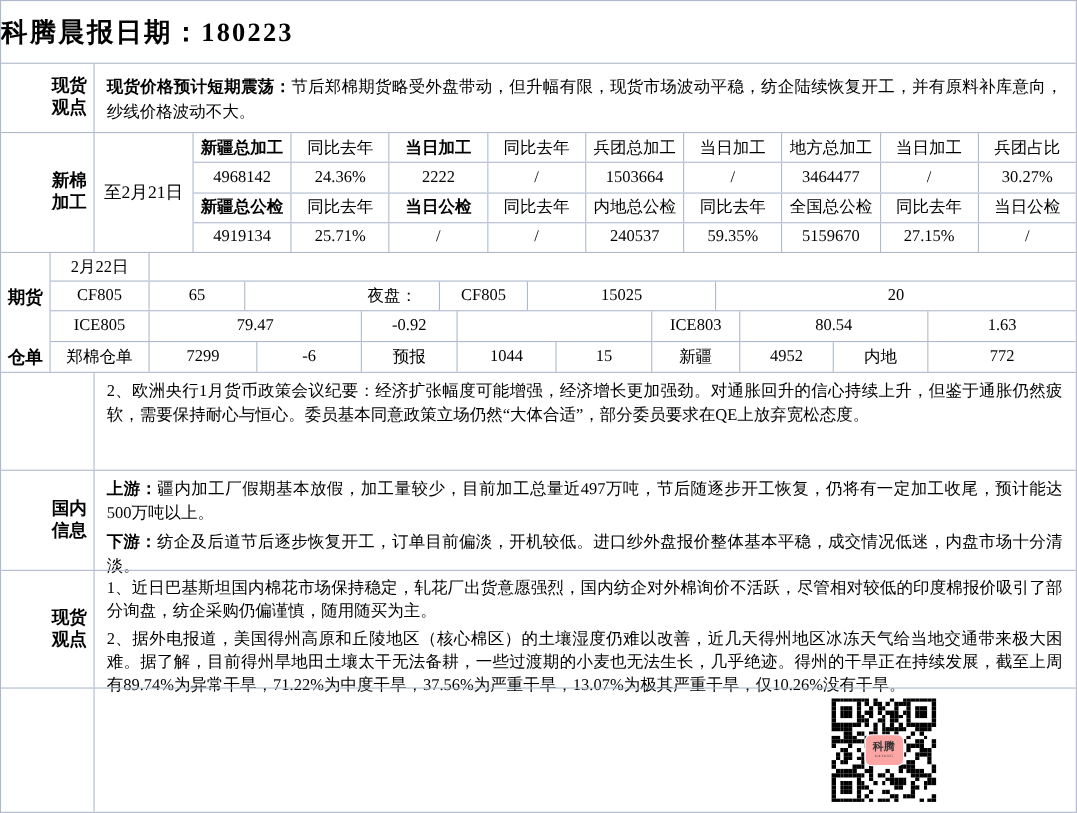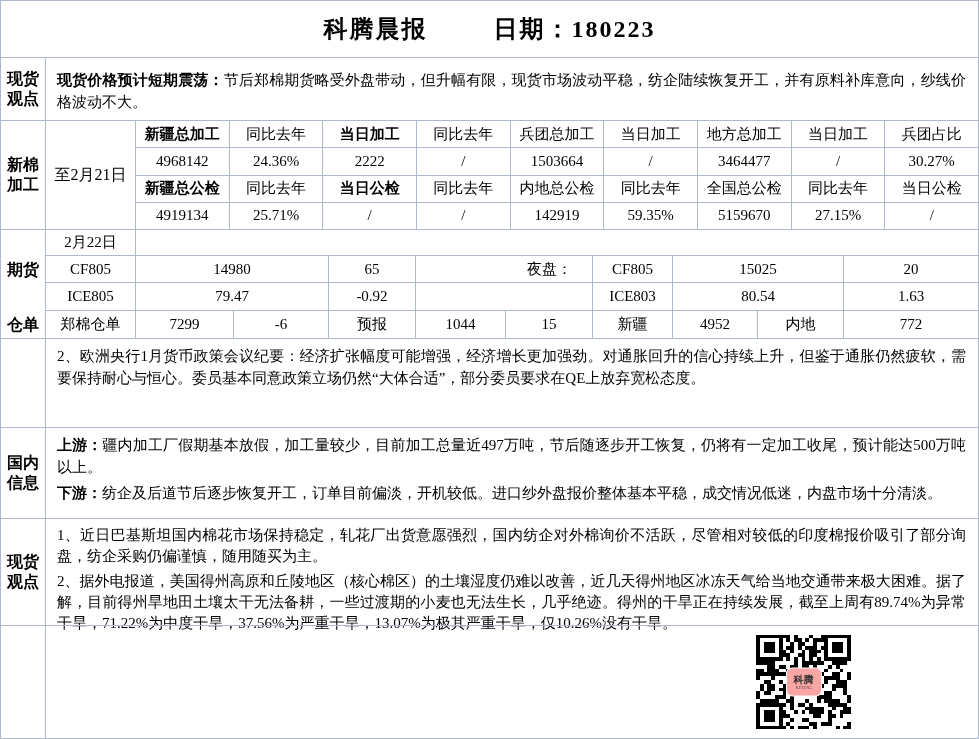--- a/index.html
+++ b/index.html
@@ -8,29 +8,29 @@
   }
   *{box-sizing:border-box;margin:0;padding:0}
   body{background:#888;font-family:"Liberation Serif","DejaVu Serif",serif;color:var(--ink)}
   .sheet{
     position:relative;width:979px;height:739px;background:#fff;
     border:1px solid var(--line);
     display:flex;flex-direction:column;overflow:hidden;
   }
   
   .title-row{
-    height:56px;flex:0 0 56px;display:flex;align-items:center;justify-content:center;
-    gap:66px;font-weight:bold;font-size:24px;letter-spacing:2px;
+    height:56px;flex:0 0 56px;display:flex;align-items:center;
+    font-weight:bold;font-size:24px;letter-spacing:2px;
   }
   
   .sec{display:flex;border-top:1px solid var(--line);width:100%}
   .label-cell{
     flex:0 0 45px;width:45px;border-right:1px solid var(--line);
     display:flex;align-items:center;justify-content:center;text-align:center;
-    font-weight:bold;font-size:16px;line-height:1.25;padding:0 5px;
+    font-weight:bold;font-size:16px;line-height:1.25;padding:0 5px;margin-left:40px;
   }
   .text-cell{flex:1;padding:7px 8px 0 7px;font-size:15px;line-height:22px;text-align:justify}
   .text-cell p{margin:4px}
   .lead{font-weight:bold}
   
   .sec-cotton{height:109px;flex:0 0 109px}
   .date-col{
     flex:0 0 90px;border-right:1px solid var(--line);
     display:flex;align-items:center;justify-content:center;font-size:16px;
   }
@@ -146,42 +146,41 @@
         <div class="cg-cell">同比去年</div>
         <div class="cg-cell">全国总公检</div>
         <div class="cg-cell">同比去年</div>
         <div class="cg-cell">当日公检</div>
       </div>
       <div class="cg-row">
         <div class="cg-cell">4919134</div>
         <div class="cg-cell">25.71%</div>
         <div class="cg-cell">/</div>
         <div class="cg-cell">/</div>
-        <div class="cg-cell">142919</div>
+        <div class="cg-cell">240537</div>
         <div class="cg-cell">59.35%</div>
         <div class="cg-cell">5159670</div>
         <div class="cg-cell">27.15%</div>
         <div class="cg-cell">/</div>
       </div>
     </div>
   </div>
 
   <div class="sec sec-fut">
     <div class="fut-labels">
       <div class="lab lab-fut">期货</div>
       <div class="lab lab-wh">仓单</div>
     </div>
     <div class="fut-body">
       <div class="frow frow-date">
         <div class="fcell w90">2月22日</div>
         <div class="fcell fill"></div>
       </div>
       <div class="frow frow-a">
         <div class="fcell w90">CF805</div>
-        <div class="fcell w193">14980</div>
         <div class="fcell w87">65</div>
         <div class="fcell w177 right">夜盘：</div>
         <div class="fcell w80">CF805</div>
         <div class="fcell w171">15025</div>
         <div class="fcell fill">20</div>
       </div>
       <div class="frow frow-b">
         <div class="fcell w90">ICE805</div>
         <div class="fcell w193">79.47</div>
         <div class="fcell w87">-0.92</div>

